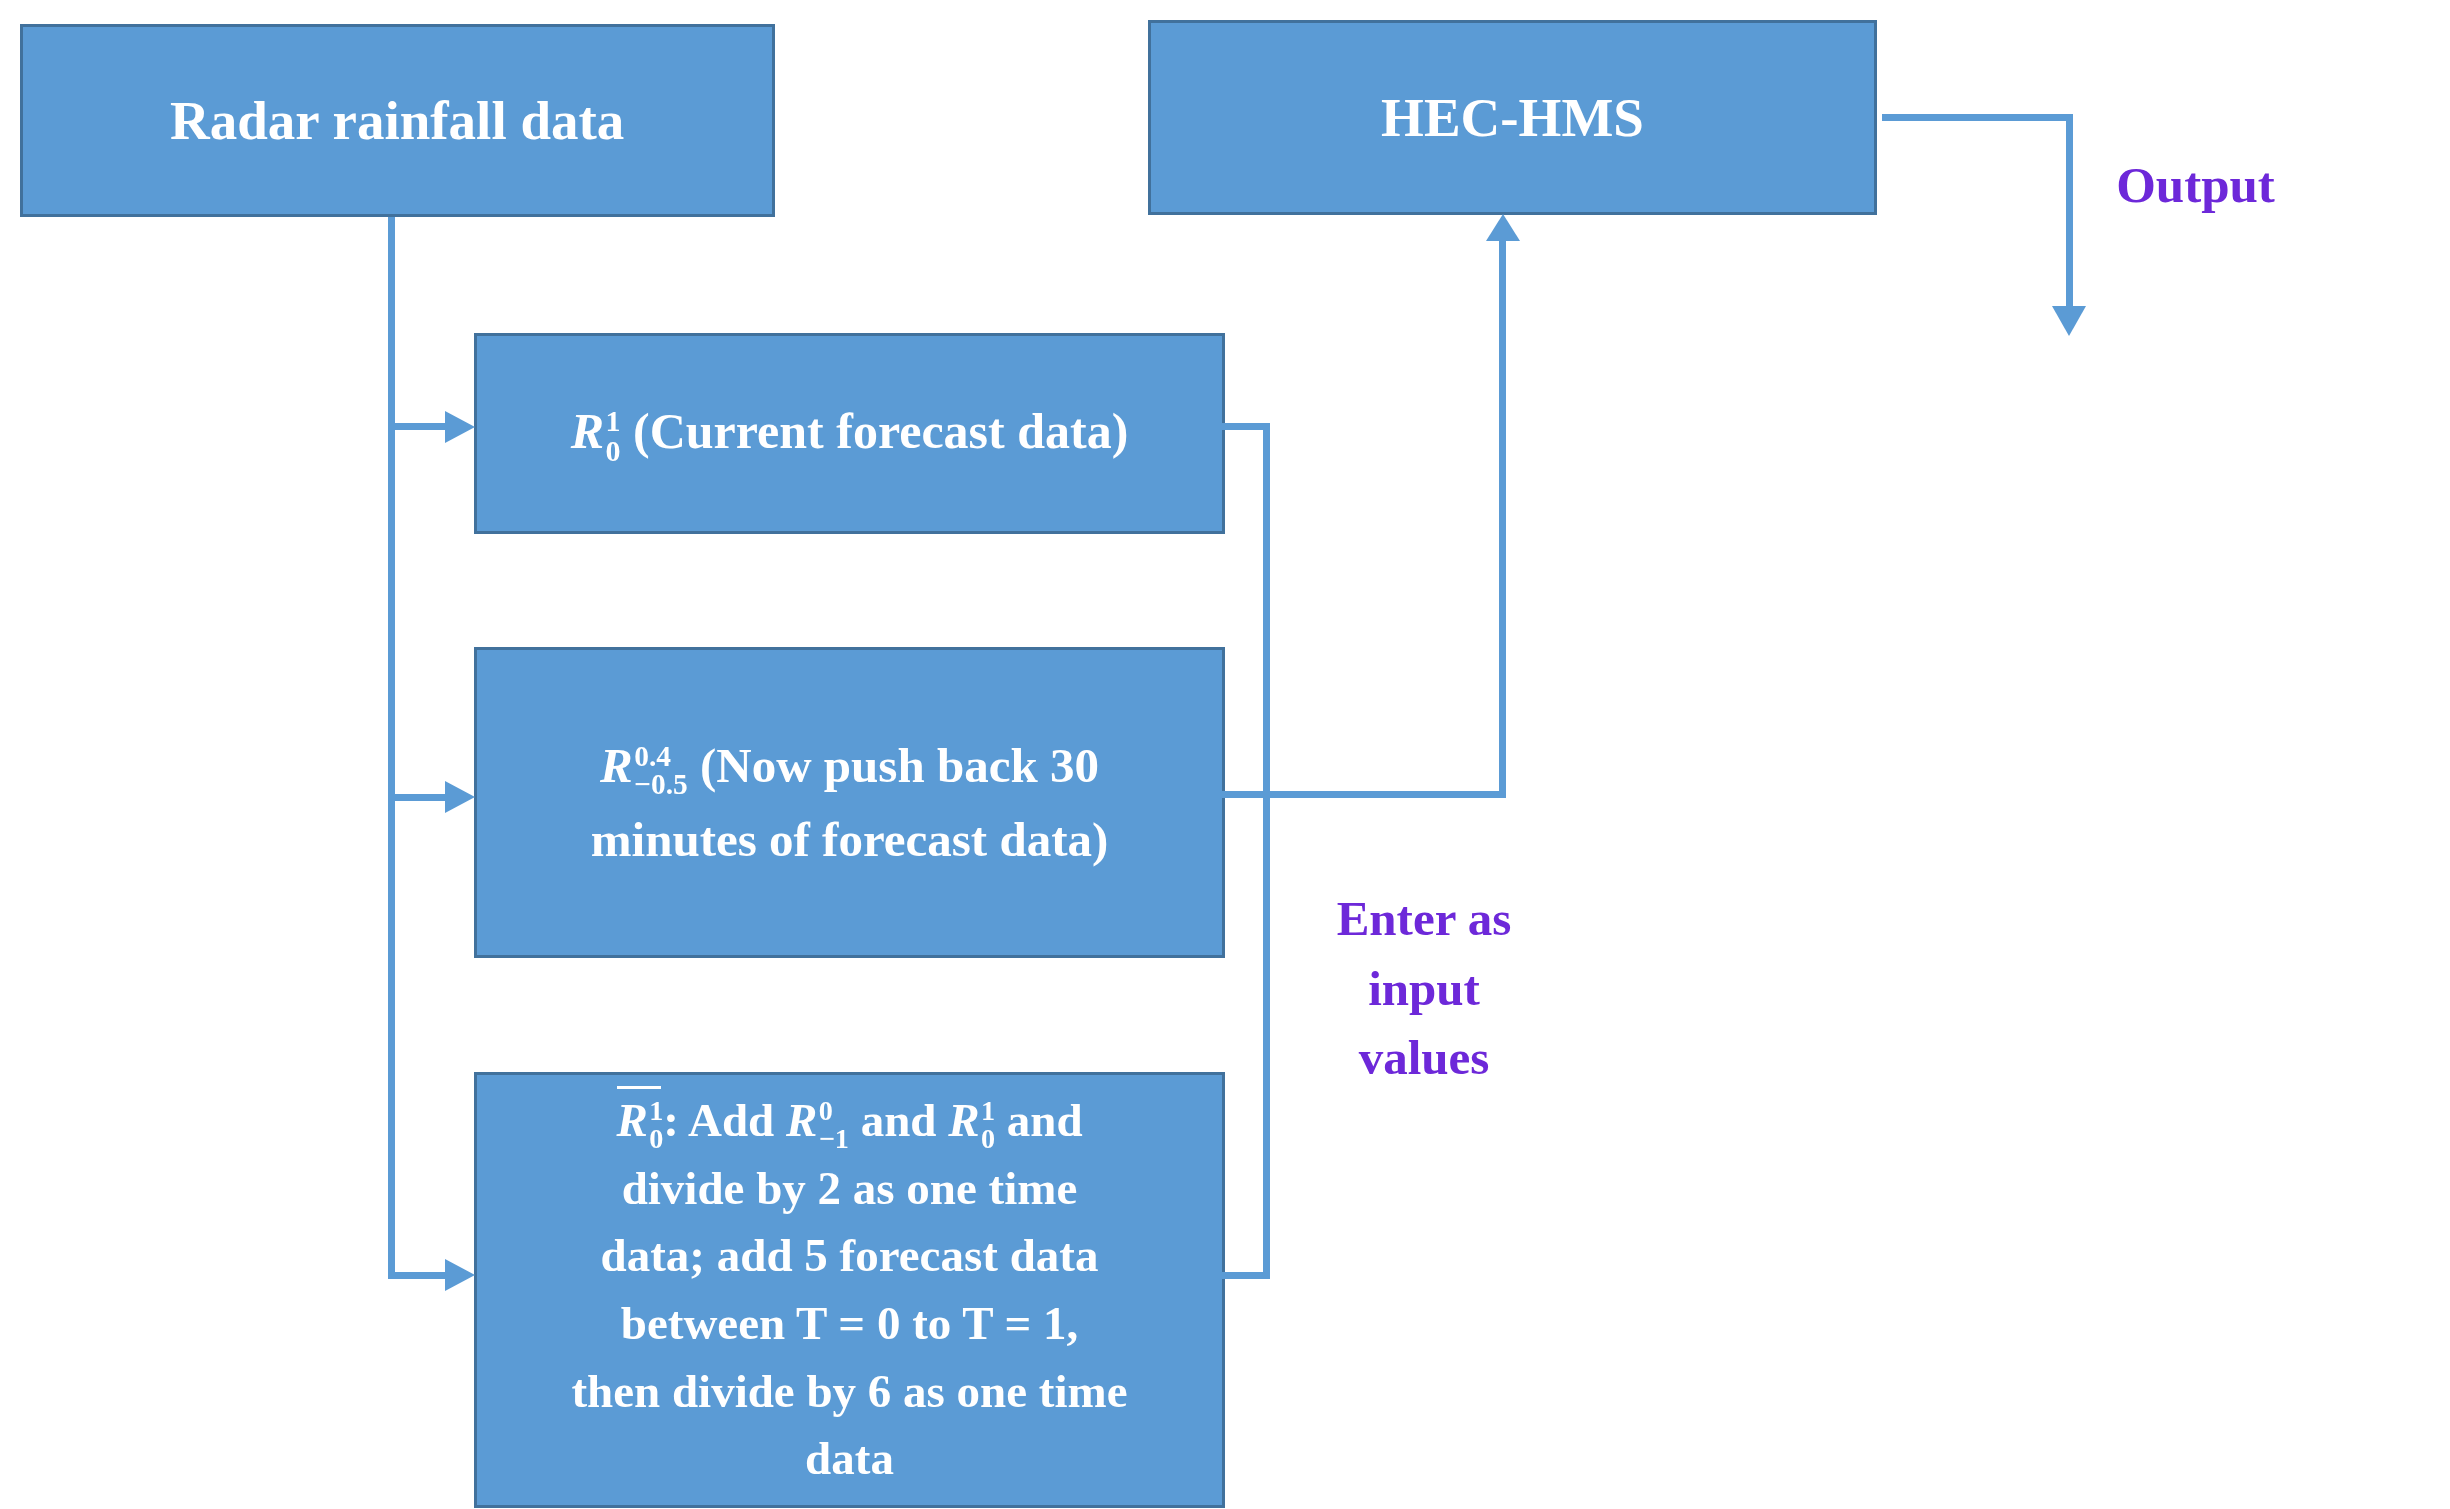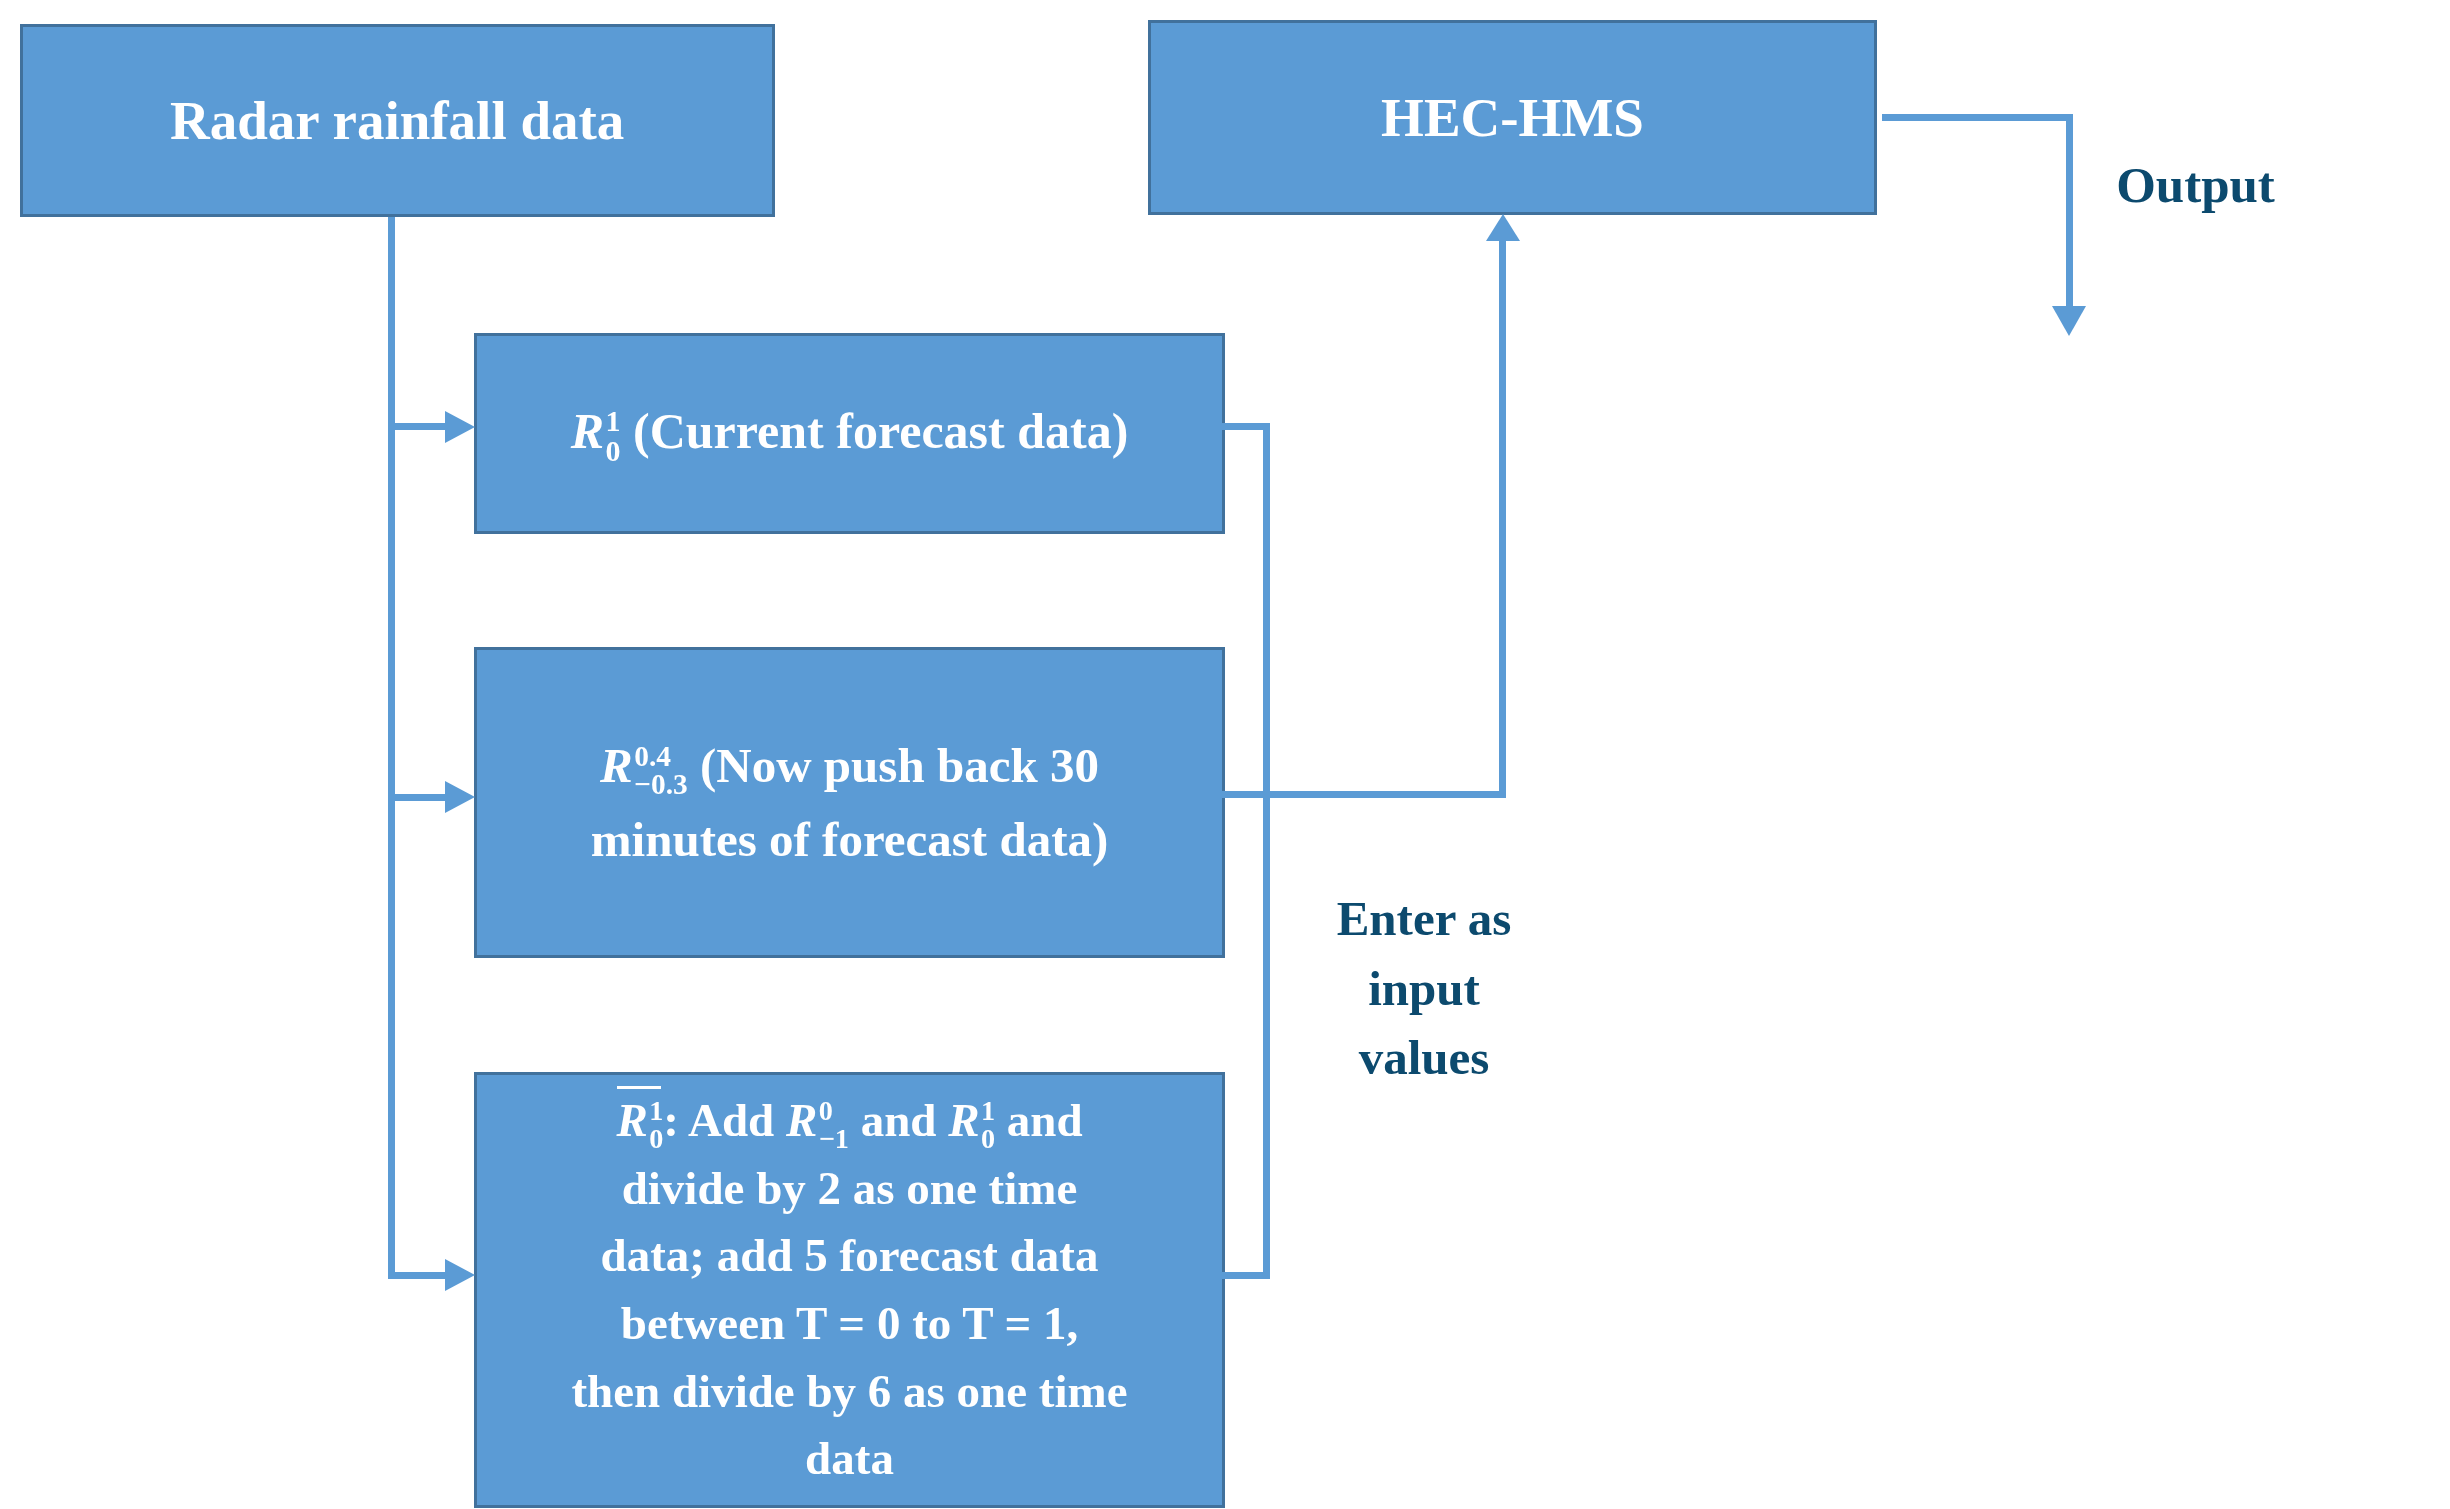--- a/index.html
+++ b/index.html
@@ -81,21 +81,21 @@
   #vline2 { left: 1499px; top: 239px;  width: 7.2px;  height: 559px; }
   #vline2-head { left: 1486px; top: 214px; }
 
   #outh   { left: 1882px; top: 114px;  width: 191px; height: 7.2px; }
   #vline3 { left: 2066px; top: 114px;  width: 7.2px;  height: 194px; }
   #vline3-head { left: 2052px; top: 306px; }
 
   
   .blabel {
     position: absolute;
-    color: #0c4a6e;
+    color: #6d28d9;
     font-weight: 700;
     text-align: center;
     white-space: pre-wrap;
   }
   #output-label { left: 2087px; top: 156px;  width: 217px; font-size: 51px; }
   #enter-label  { left: 1283px; top: 884px; width: 282px; font-size: 49px; line-height: 1.42; }
 </style>
 </head>
 <body>
 
@@ -108,21 +108,21 @@
   <div class="fbox" id="hechms-box">
     <div class="content">HEC-HMS</div>
   </div>
 
 
   <div class="fbox" id="box-current">
     <div class="content"><span class="math"><span class="mbase">R</span><span class="mscripts"><span class="msup">1</span><span class="msub">0</span></span></span> (Current forecast data)</div>
   </div>
 
   <div class="fbox" id="box-pushback">
-    <div class="content"><span class="math"><span class="mbase">R</span><span class="mscripts"><span class="msup">0.4</span><span class="msub">−0.3</span></span></span> (Now push back 30
+    <div class="content"><span class="math"><span class="mbase">R</span><span class="mscripts"><span class="msup">0.4</span><span class="msub">−0.5</span></span></span> (Now push back 30
 minutes of forecast data)</div>
   </div>
 
   <div class="fbox" id="box-averaged">
     <div class="content"><span class="math bar"><span class="mbase">R</span><span class="mscripts"><span class="msup">1</span><span class="msub">0</span></span></span>: Add <span class="math"><span class="mbase">R</span><span class="mscripts"><span class="msup">0</span><span class="msub">−1</span></span></span> and <span class="math"><span class="mbase">R</span><span class="mscripts"><span class="msup">1</span><span class="msub">0</span></span></span> and
 divide by 2 as one time
 data; add 5 forecast data
 between T = 0 to T = 1,
 then divide by 6 as one time
 data</div>

